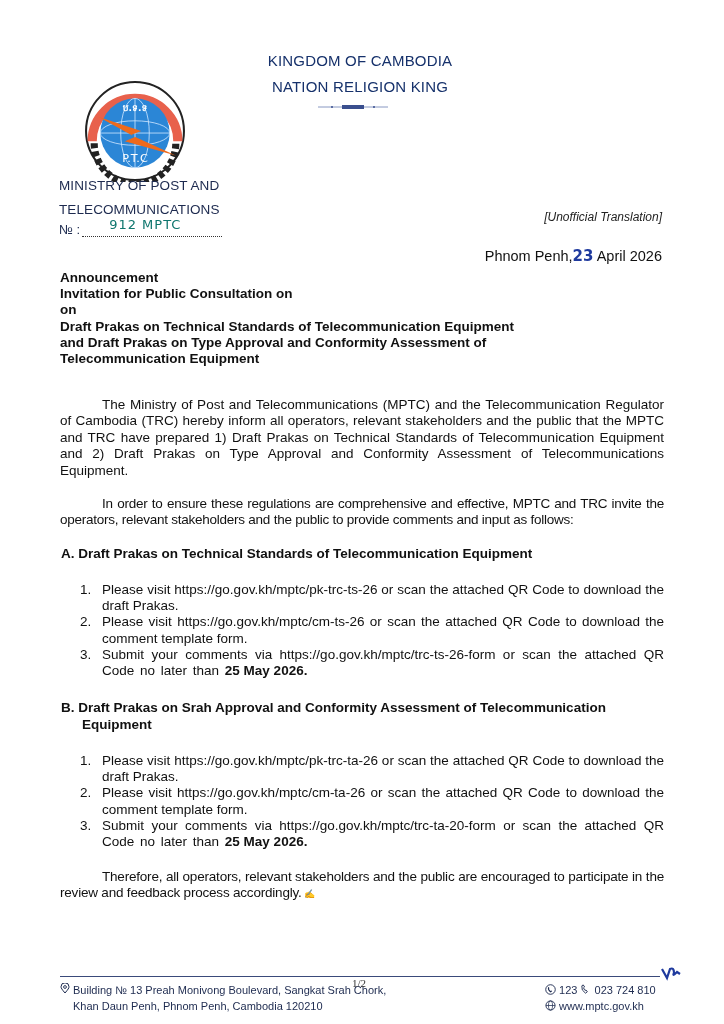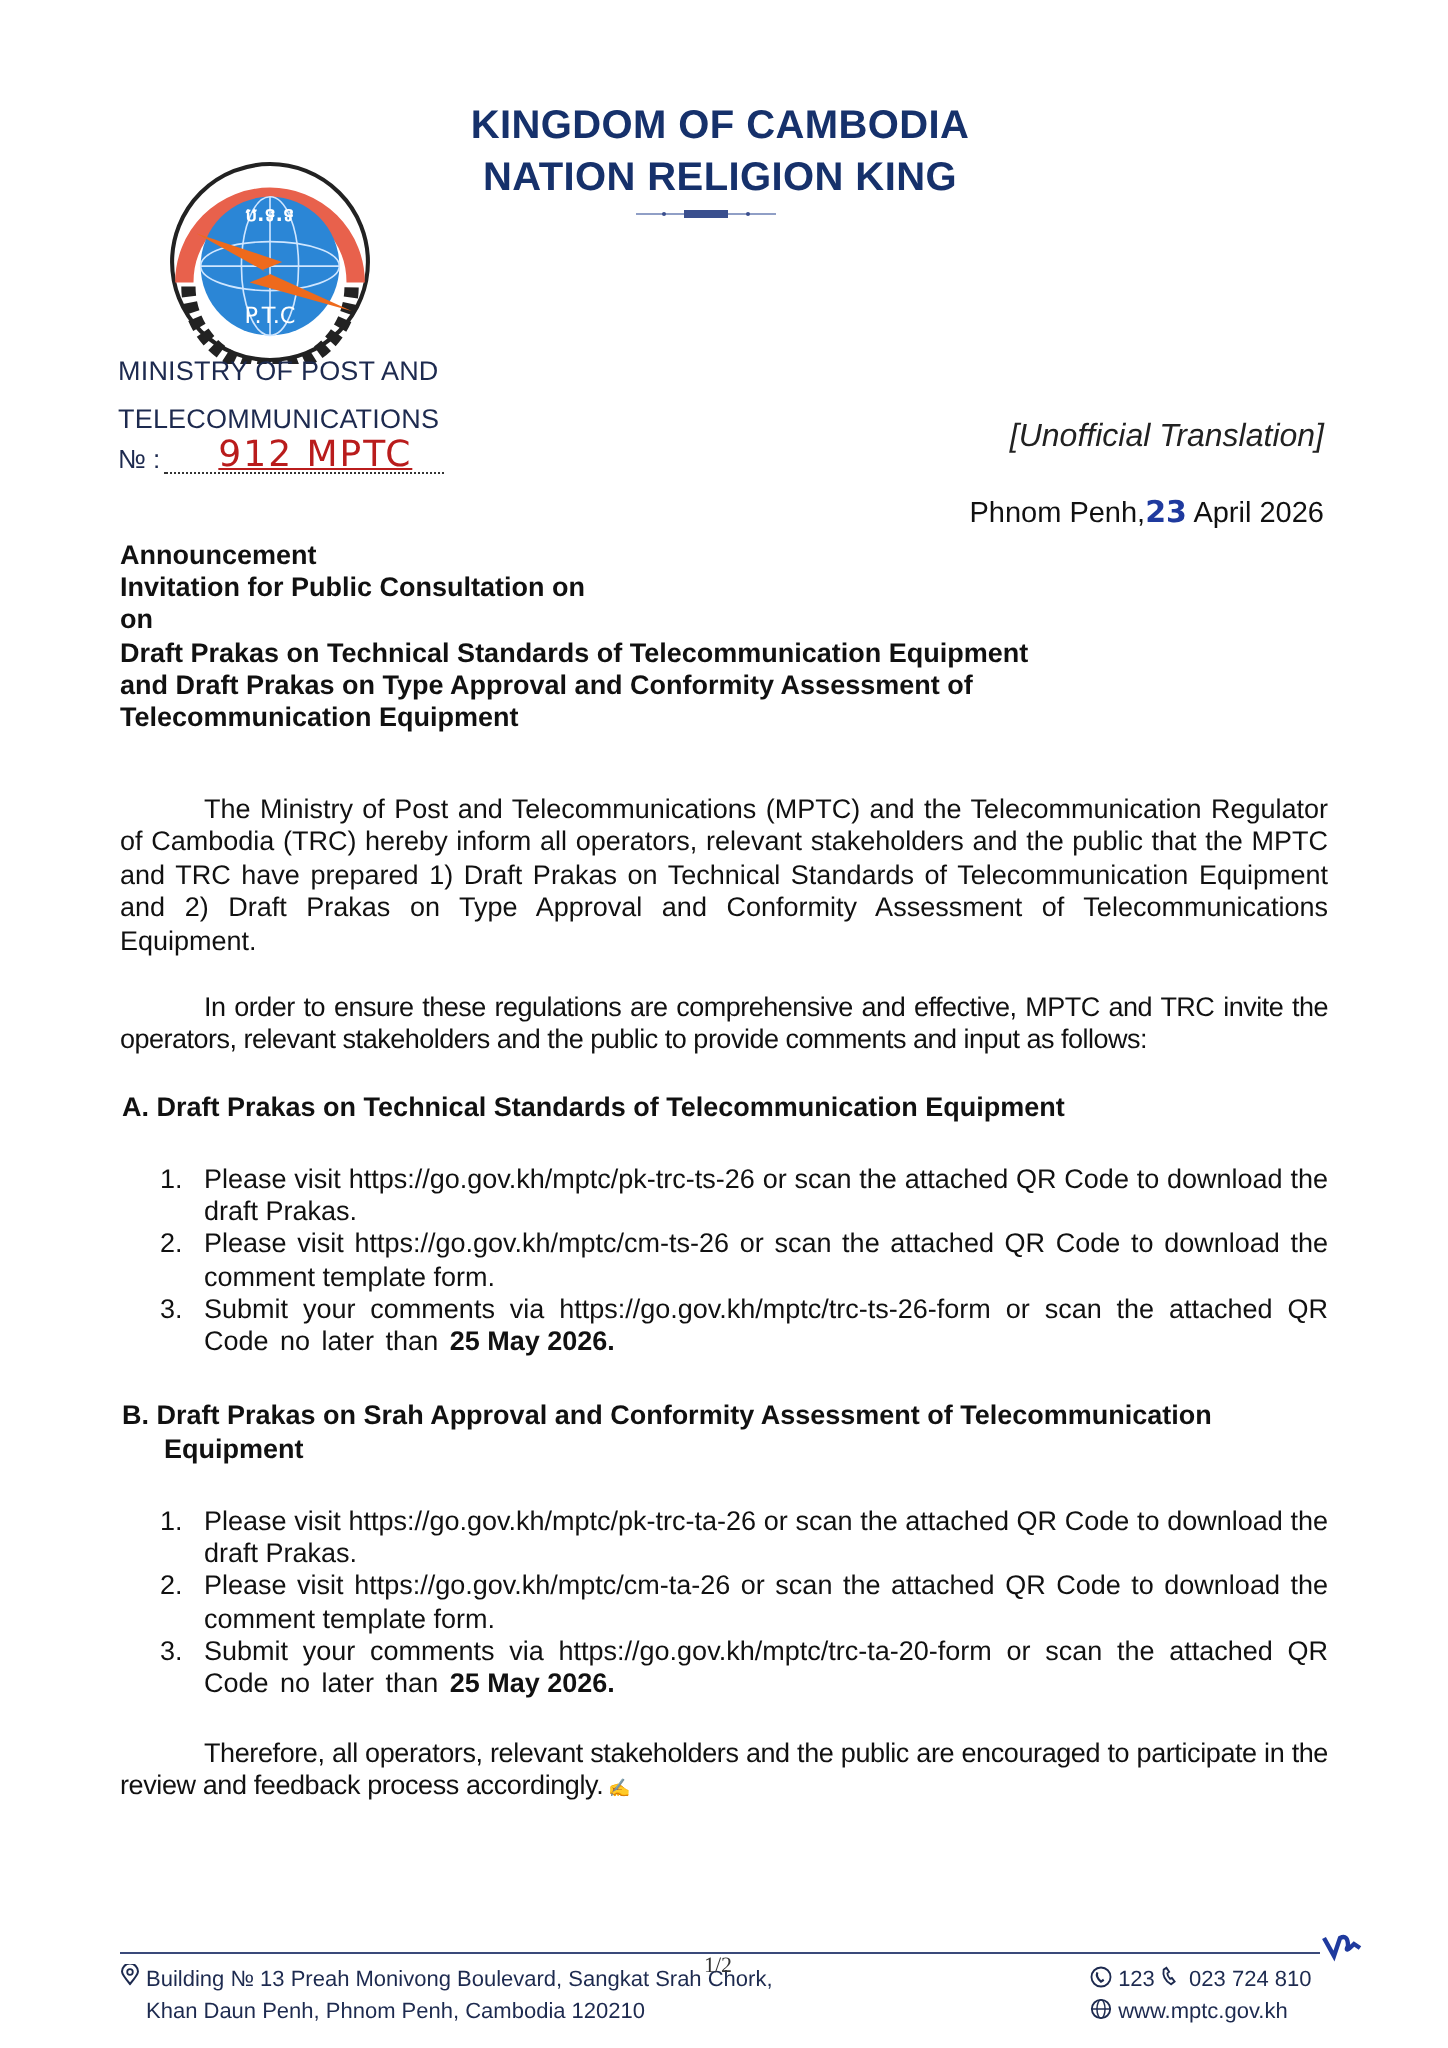--- a/index.html
+++ b/index.html
@@ -2,30 +2,30 @@
 <html><head>
 <meta charset="utf-8">
 <style>
   html, body { margin: 0; padding: 0; }
   body {
     width: 724px; height: 1024px; background: #ffffff; position: relative; overflow: hidden;
     font-family: "Liberation Sans", sans-serif; color: #1a1a1a;
   }
   .abs { position: absolute; }
   .hdr-title {
-    left: 220px; width: 280px; text-align: center; font-weight: bold; color: #16316b;
-    font-size: 20px; letter-spacing: 0.2px;
+    left: 220px; width: 280px; text-align: center; font-weight: normal; color: #16316b;
+    font-size: 15px; letter-spacing: 0.2px;
   }
   .ornament { left: 318px; top: 104px; width: 70px; height: 6px; }
   .logo { left: 84px; top: 80px; width: 102px; height: 102px; }
   .ministry { left: 59px; font-size: 13.5px; color: #1d2a4f; letter-spacing: 0.1px; }
   .no-line { left: 59px; top: 222px; font-size: 13px; color: #1d2a4f; white-space: nowrap; }
   .no-line .dots { display: inline-block; width: 140px; border-bottom: 1.5px dotted #333; height: 12px; position: relative; vertical-align: bottom; margin-left: 2px;}
-  .handwrite { font-family: "DejaVu Sans", sans-serif; color: #b91c1c; font-size: 18px; position: absolute; left: 27px; top: -7px; letter-spacing: 1px; text-decoration: underline; }
-  .unofficial { right: 62px; top: 210px; font-style: italic; font-size: 16px; color: #222; }
+  .handwrite { font-family: "DejaVu Sans", sans-serif; color: #0f766e; font-size: 13px; position: absolute; left: 27px; top: -7px; letter-spacing: 1px; }
+  .unofficial { right: 62px; top: 210px; font-style: italic; font-size: 12px; color: #222; }
   .dateline { right: 62px; top: 228px; font-size: 14.5px; color: #111; white-space: nowrap; margin-top: 19px; }
   .dateline .hd { font-family: "DejaVu Sans", sans-serif; color: #1f3a9e; font-weight: bold; font-size: 15px; }
   .titles { left: 60px; width: 604px; top: 270px; font-weight: bold; font-size: 13.5px; line-height: 16.2px; color: #111; }
   .para { left: 60px; width: 604px; font-size: 13.5px; line-height: 16.4px; text-align: justify; color: #111; }
   .para .indent { display: inline-block; width: 42px; }
   .sec-h { left: 62px; width: 604px; font-weight: bold; font-size: 13.5px; line-height: 16.5px; color: #111; }
   .sec-h .cont { padding-left: 21px; display: block; }
   ol.items { position: absolute; left: 80px; width: 584px; margin: 0; padding: 0; list-style: none; font-size: 13.5px; line-height: 16.2px; color: #111; }
   ol.items li { position: relative; padding-left: 22px; text-align: justify; margin-bottom: 0; }
   ol.items li .num { position: absolute; left: 0; top: 0; }

